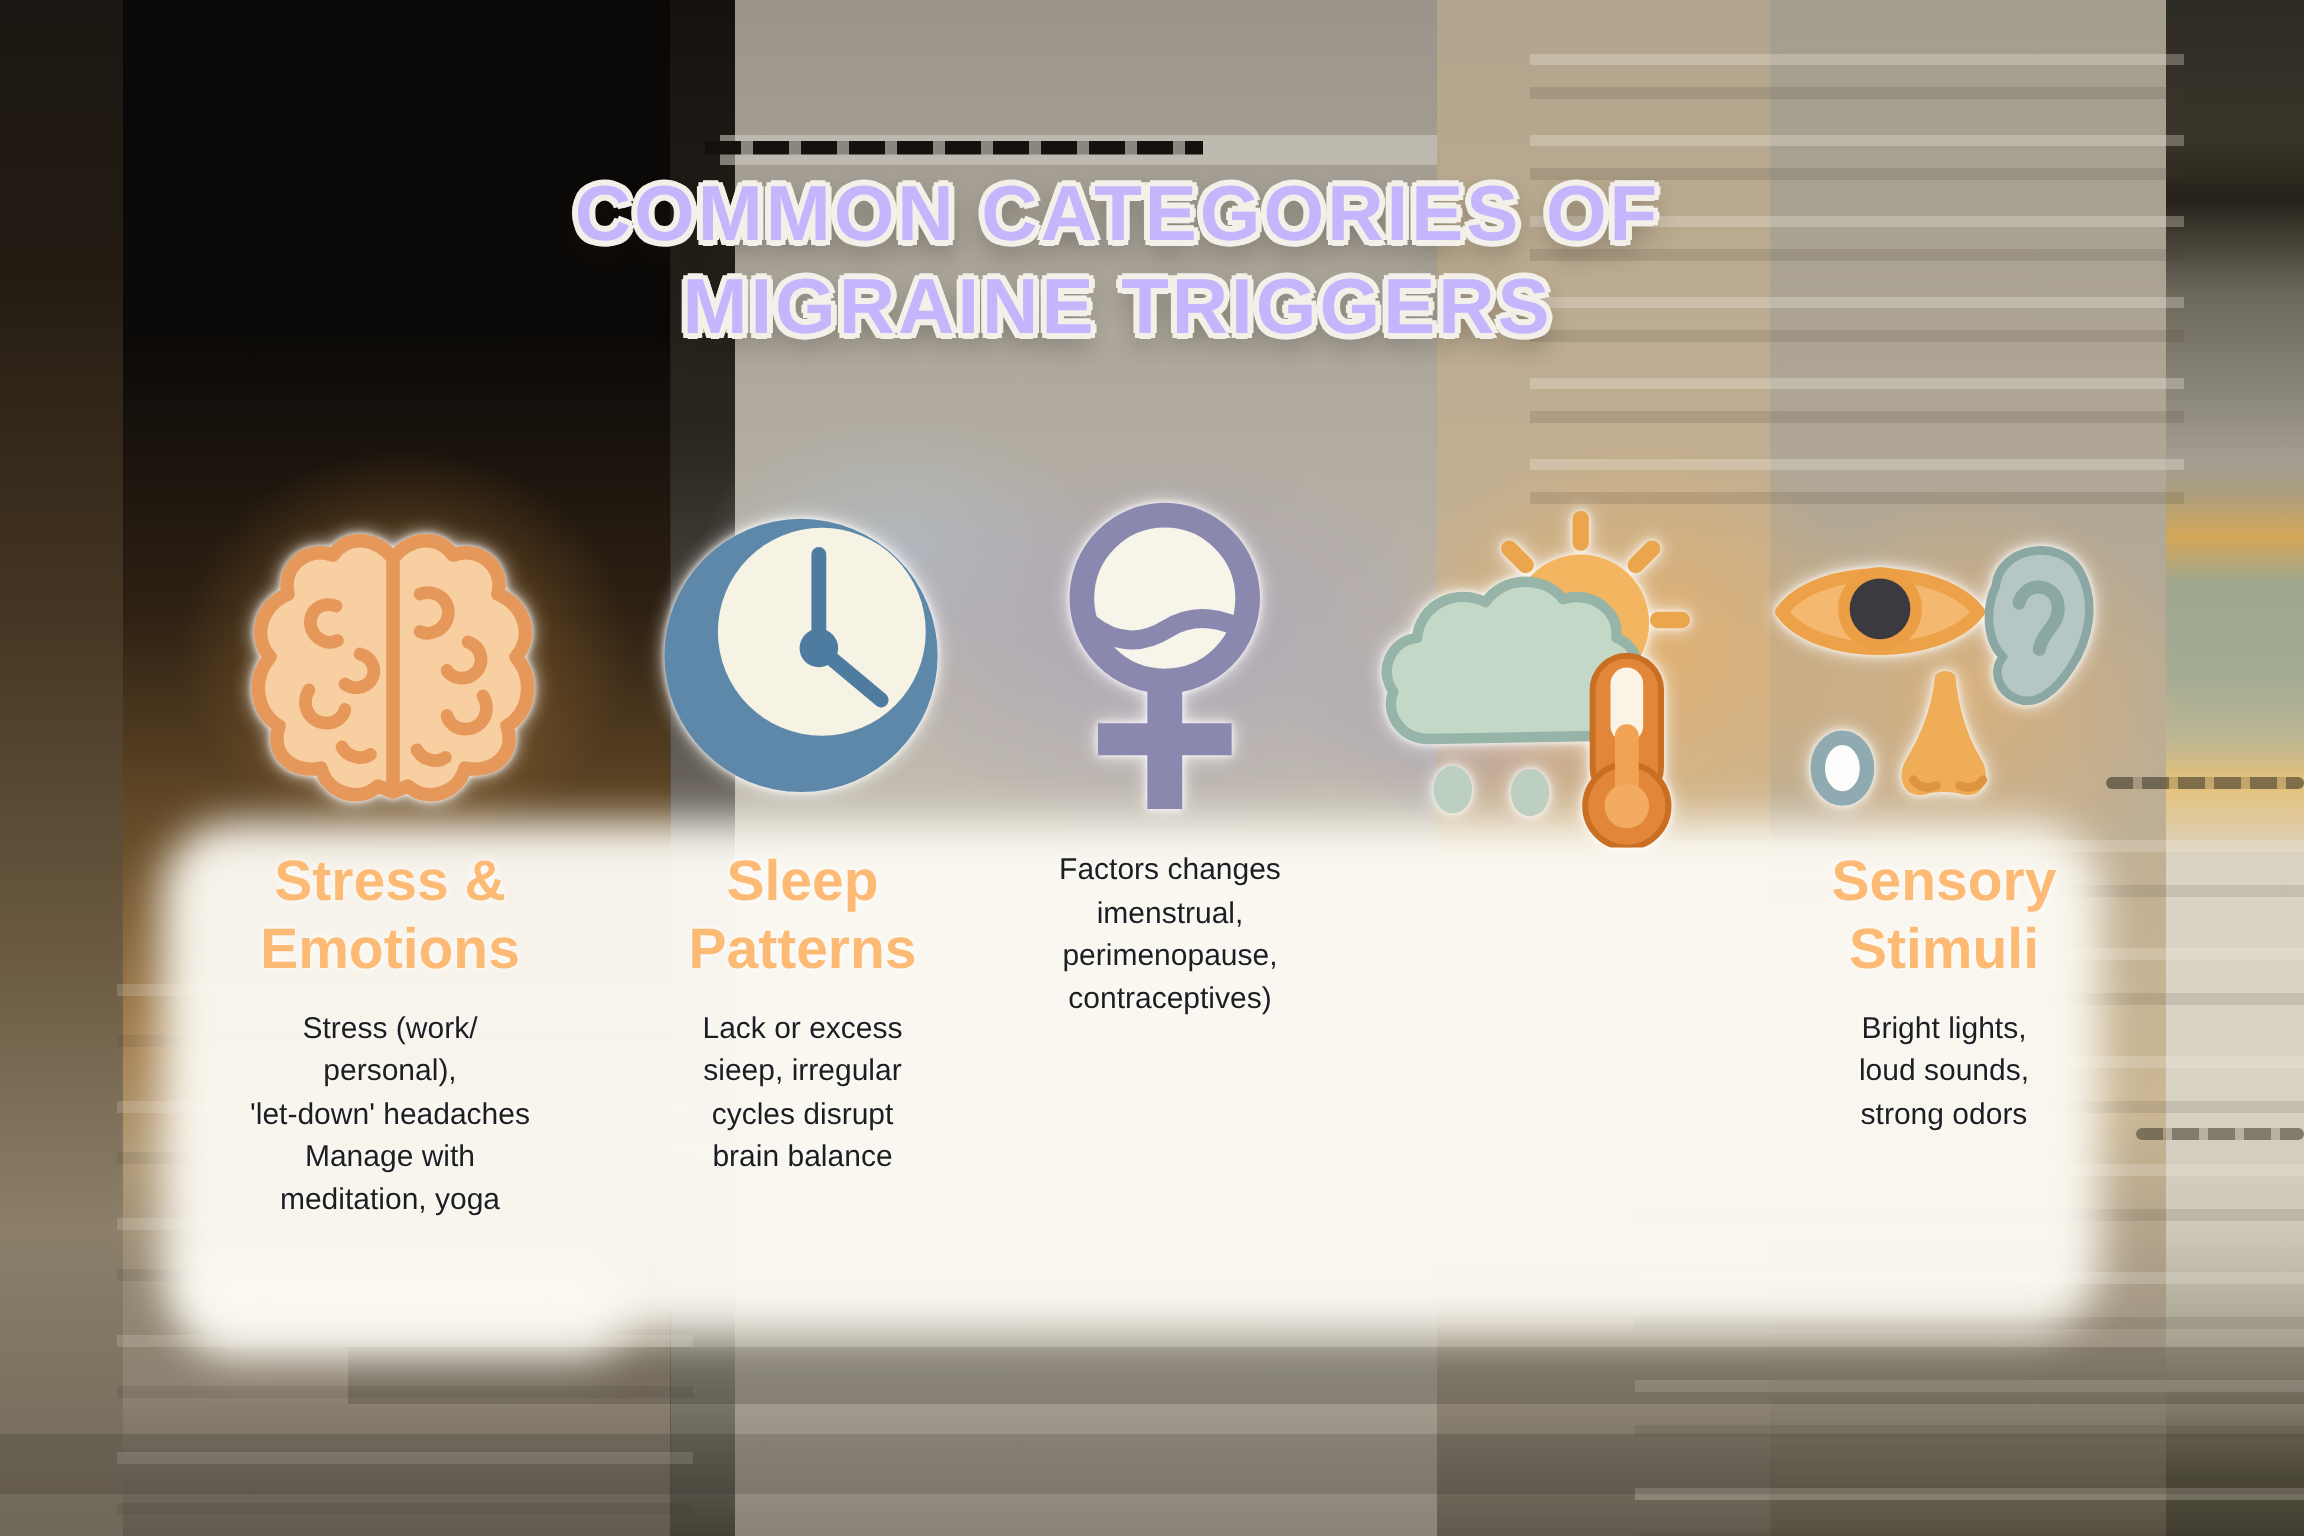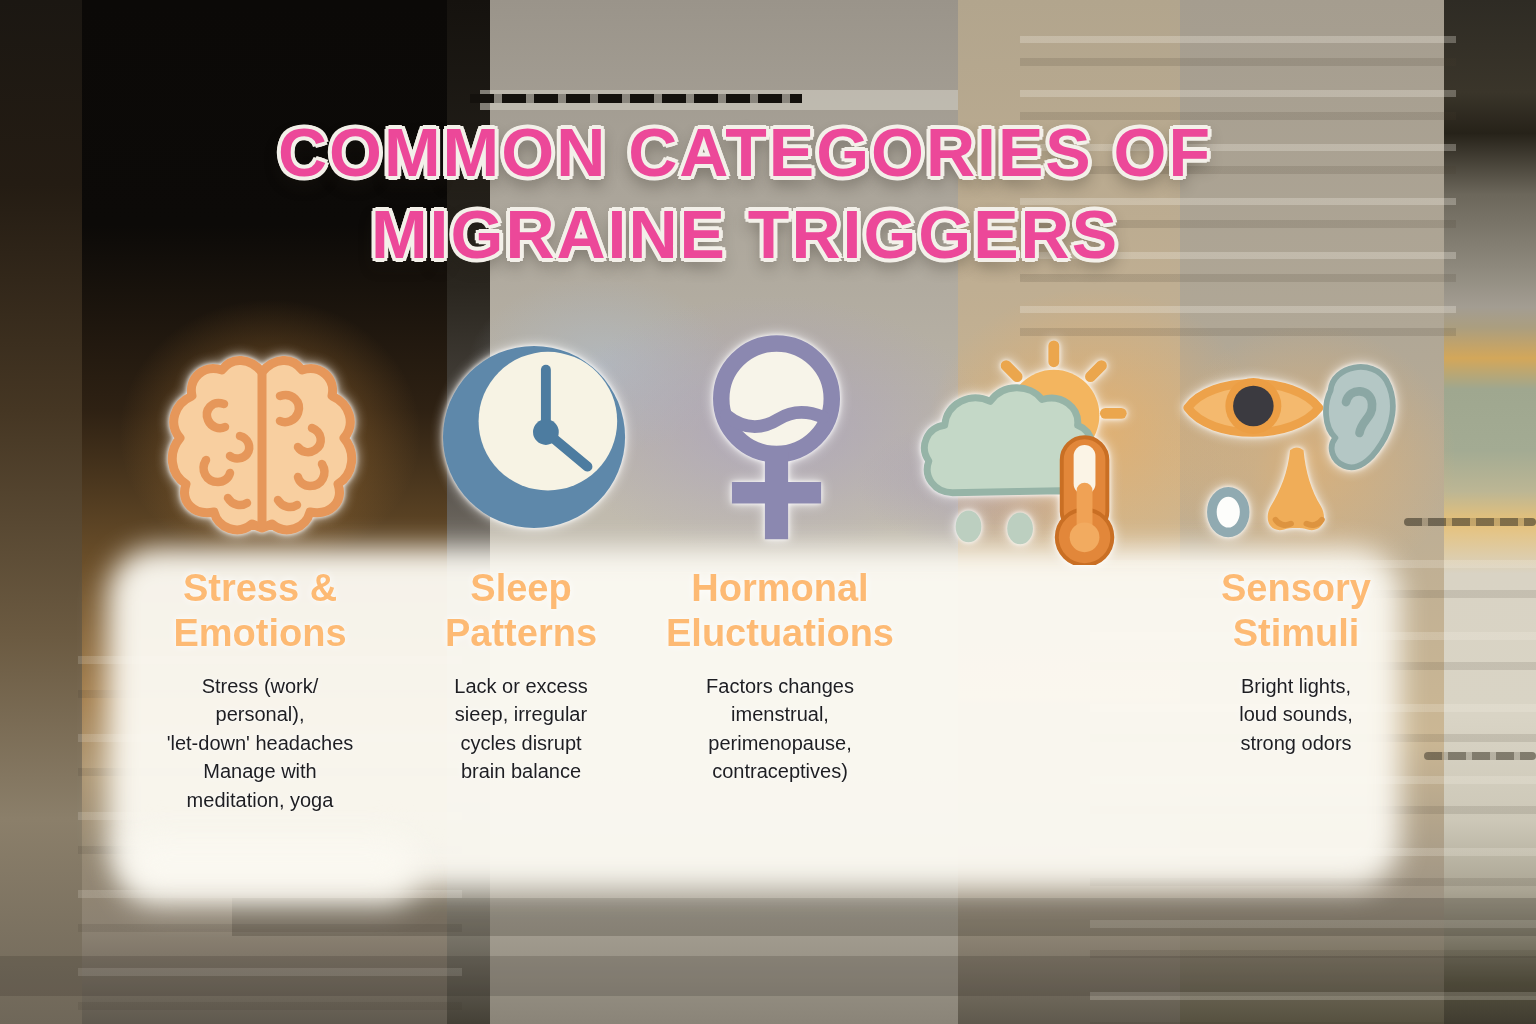--- a/index.html
+++ b/index.html
@@ -34,22 +34,22 @@
   .bar-dark-right1{left:1404px;top:518px;width:132px;height:8px;background:repeating-linear-gradient(90deg,rgba(60,54,40,.6) 0 18px,rgba(60,54,40,.2) 18px 24px);border-radius:4px;}
   .bar-dark-right2{left:1424px;top:752px;width:112px;height:8px;background:repeating-linear-gradient(90deg,rgba(60,54,40,.55) 0 18px,rgba(60,54,40,.2) 18px 24px);border-radius:4px;}
   .bar-dark-bottom1{left:232px;top:898px;width:1304px;height:38px;background:rgba(42,37,29,.22);}
   .bar-dark-bottom2{left:0;top:956px;width:1536px;height:40px;background:rgba(38,33,26,.18);}
   
   .cloud-main{left:108px;top:548px;width:1292px;height:340px;background:rgba(251,249,241,.96);border-radius:48px;filter:blur(14px);}
   .cloud-ext1{left:120px;top:836px;width:300px;height:68px;background:rgba(251,249,241,.94);border-radius:34px;filter:blur(15px);}
   
   .title{
     left:0;top:112px;width:1490px;text-align:center;margin:0;
-    font-size:68px;line-height:1.2;font-weight:700;letter-spacing:2px;
-    color:#ec4899;white-space:pre-line;
+    font-size:52px;line-height:1.2;font-weight:700;letter-spacing:2px;
+    color:#c4b5fd;white-space:pre-line;
     text-shadow:
       -3px -3px 0 #f3f0e9, -3px 3px 0 #f3f0e9, 3px -3px 0 #f3f0e9, 3px 3px 0 #f3f0e9,
       -4px 0 0 #f3f0e9, 4px 0 0 #f3f0e9, 0 -4px 0 #f3f0e9, 0 4px 0 #f3f0e9,
       0 8px 16px rgba(35,30,22,.45);
   }
   
   .icon{position:absolute;filter:drop-shadow(0 0 2px rgba(255,255,255,.95)) drop-shadow(0 0 6px rgba(255,255,255,.75));}
   .icon svg{display:block;width:100%;height:auto;}
   .icon-brain{left:162px;top:352px;width:200px;}
   .icon-clock{left:437px;top:336px;width:198px;}
@@ -60,21 +60,21 @@
   .col{position:absolute;top:566px;text-align:center;}
   .col h2{
     margin:0 0 16px 0;font-size:38px;line-height:1.18;font-weight:700;color:#fdba74;
     white-space:pre-line;text-shadow:0 0 8px rgba(255,255,255,.9),0 0 2px rgba(255,255,255,.7);
   }
   .col p{
     margin:0;font-size:20px;line-height:1.43;font-weight:400;color:#1e1e22;
     white-space:pre-line;text-shadow:0 0 8px rgba(255,255,255,.9),0 0 2px rgba(255,255,255,.7);
   }
   .col-1{left:92px;width:336px;}
-  .col-2{left:388px;width:266px;}
+  .col-2{left:402px;width:266px;}
   .col-3{left:648px;width:264px;}
   .col-4{left:896px;width:298px;}
   .col-5{left:1172px;width:248px;}
 </style>
 </head>
 <body>
 
 <div class="stage">
 
   <div class="band band-a"></div>
@@ -190,22 +190,20 @@
   </div>
   <div class="col col-2">
     <h2>Sleep
 Patterns</h2>
     <p>Lack or excess
 sieep, irregular
 cycles disrupt
 brain balance</p>
   </div>
   <div class="col col-3">
-    <h2>Hormonal
-Eluctuations</h2>
     <p>Factors changes
 imenstrual,
 perimenopause,
 contraceptives)</p>
   </div>
   <div class="col col-5">
     <h2>Sensory
 Stimuli</h2>
     <p>Bright lights,
 loud sounds,

